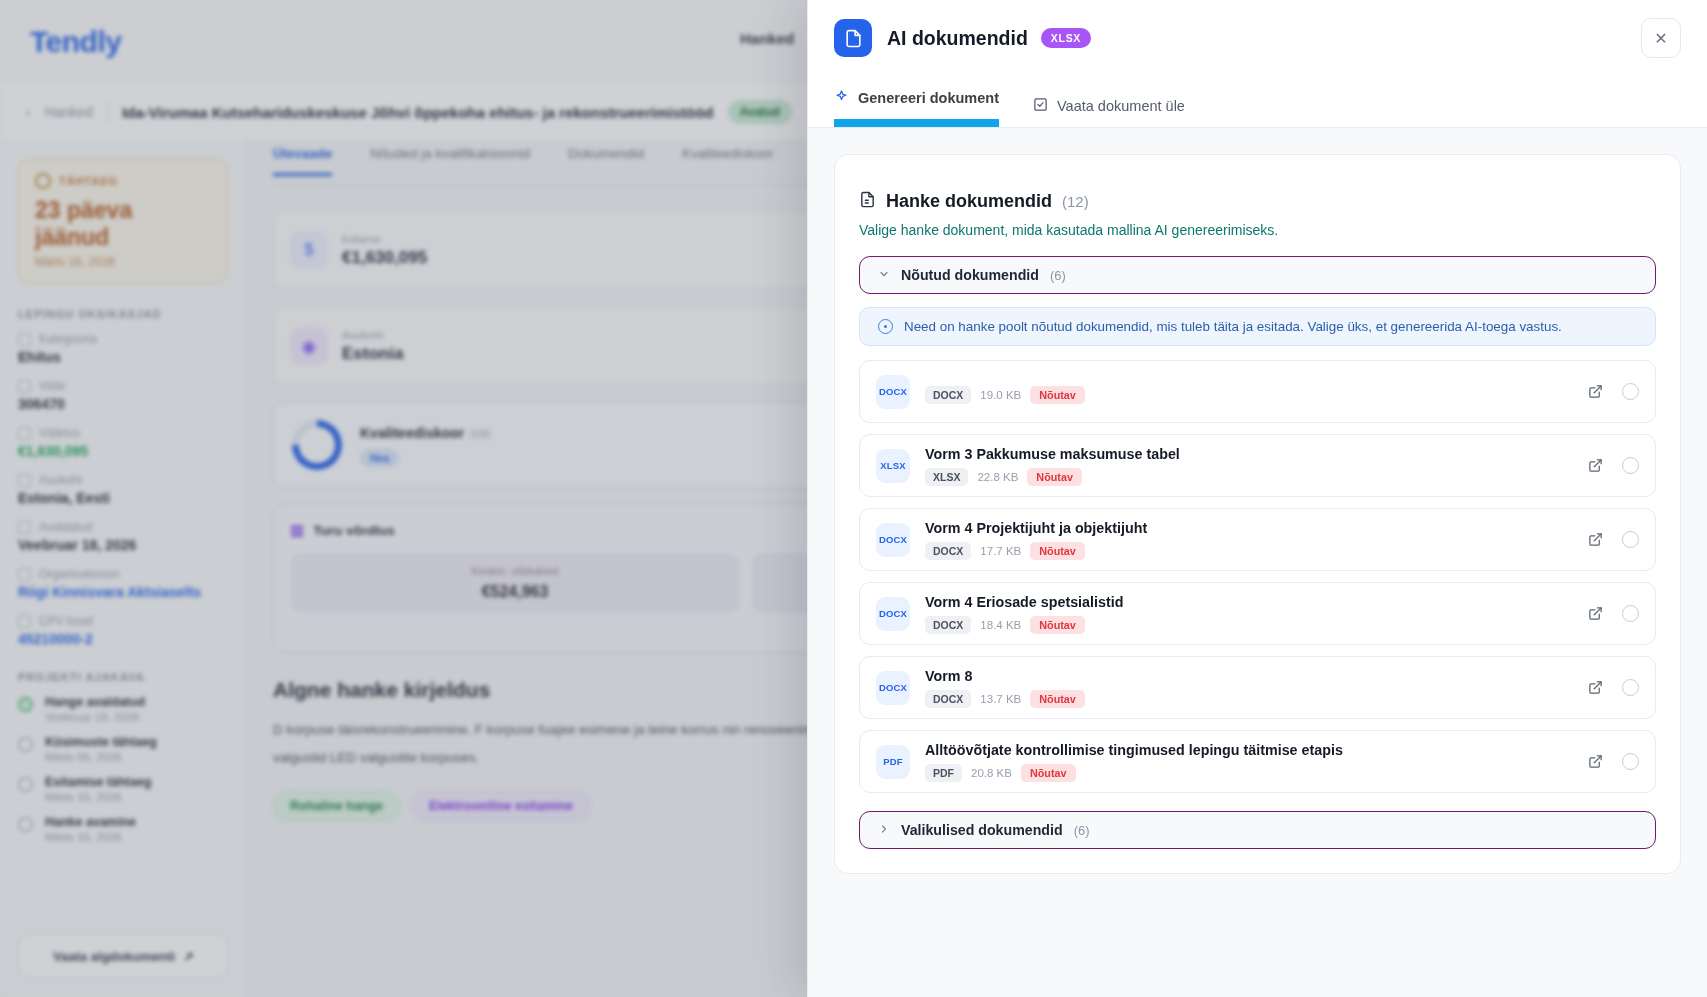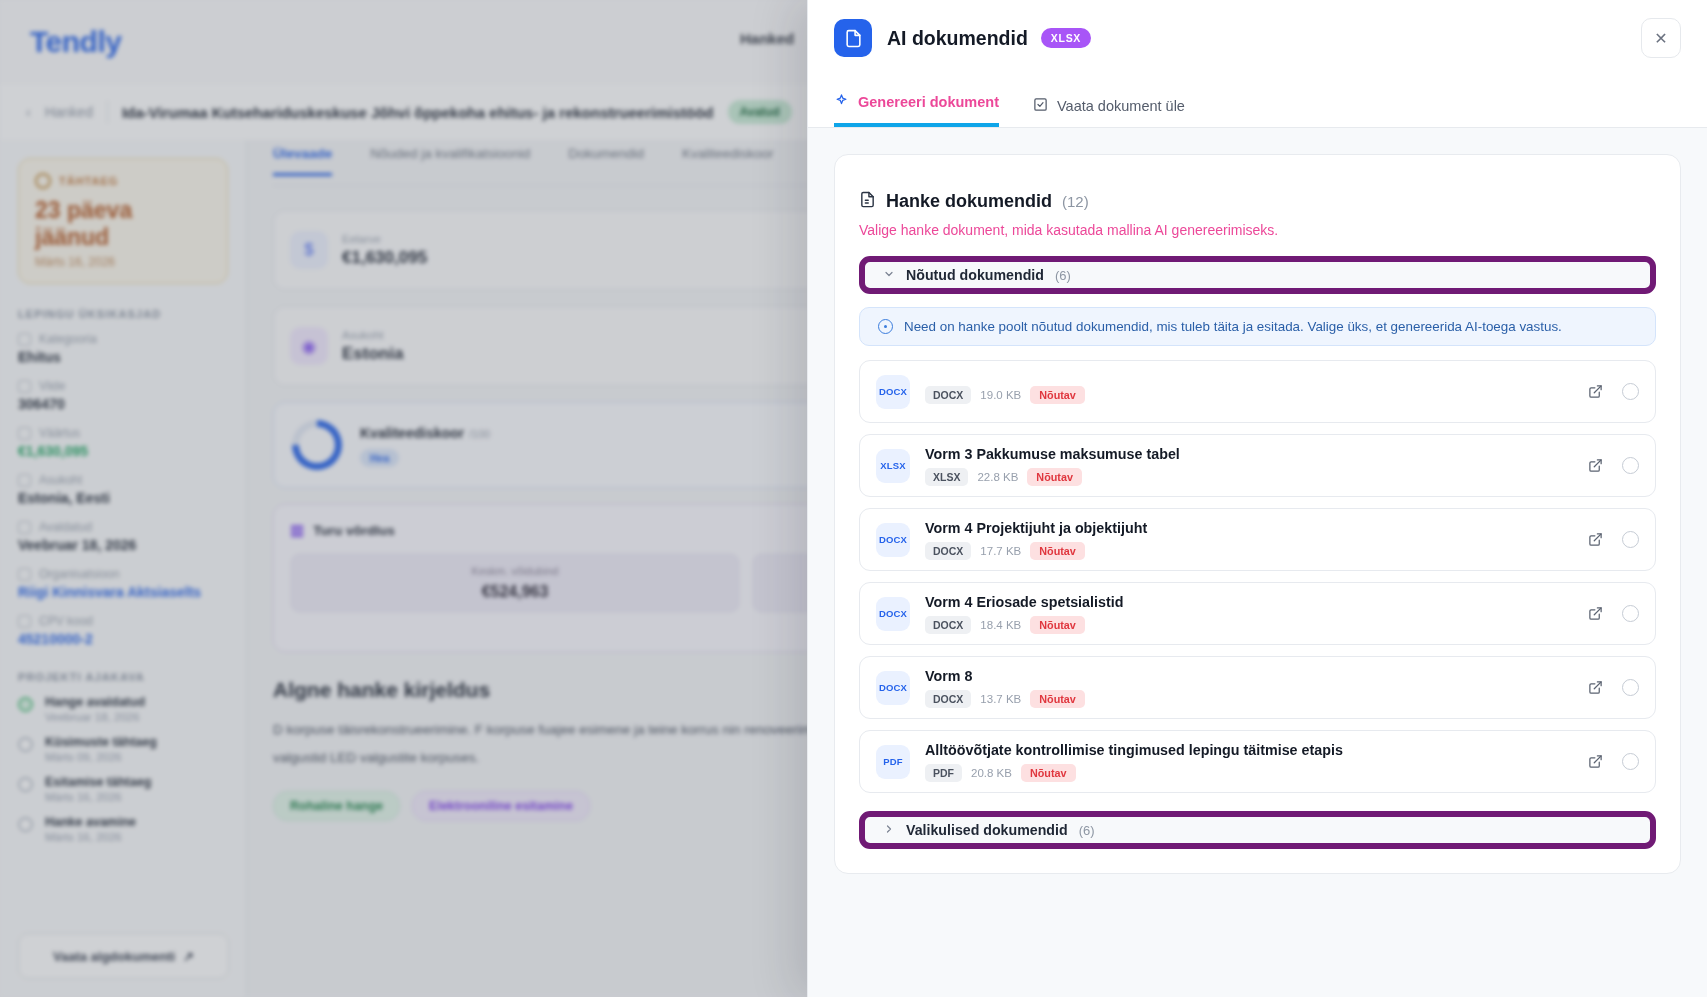--- a/index.html
+++ b/index.html
@@ -131,33 +131,33 @@
     color:#6b7280; font-size:16px; cursor:pointer;
   }
   .panel-tabs {
     height:52px; background:#ffffff; border-bottom:1px solid #e7eaee;
     display:flex; align-items:flex-end; padding:0 26px; gap:34px; flex:none;
   }
   .ptab {
     display:flex; align-items:center; gap:9px; font-size:14.5px; color:#545c6b;
     padding-bottom:12px; cursor:pointer;
   }
-  .ptab.active { color:#ec4899; font-weight:700; border-bottom:4px solid #0ea5e9;margin-top:40px; }
+  .ptab.active { color:#404040; font-weight:700; border-bottom:8px solid #0ea5e9;margin-top:40px; }
   .panel-body { flex:1; overflow:hidden; padding:26px 26px 0; }
 
   .card {
     background:#ffffff; border:1px solid #e8ebef; border-radius:14px; padding:36px 24px 24px;
   }
   .card-h { display:flex; align-items:center; gap:10px; }
   .card-h-title { font-size:18px; font-weight:700; color:#141a26; }
   .card-h-count { font-size:15px; color:#8d96a3; }
-  .card-sub { font-size:14px; color:#ec4899; margin-top:10px; }
+  .card-sub { font-size:14px; color:#0f766e; margin-top:10px; }
 
   .group-head {
-    margin-top:18px; background:#f7f9fb; border:6px solid #701a75; border-radius:11px;
+    margin-top:18px; background:#f7f9fb; border:1px solid #701a75; border-radius:11px;
     height:38px; display:flex; align-items:center; gap:11px; padding:0 18px; cursor:pointer;
   }
   .chev { font-size:11px; color:#7b8392; }
   .group-title { font-size:14.2px; font-weight:700; color:#1f2735; }
   .group-count { font-size:13px; color:#8d96a3; }
 
   .info-bar {
     margin-top:13px; background:#eff5fe; border:1px solid #d4e4fb; border-radius:10px;
     padding:11px 18px; display:flex; align-items:flex-end; gap:11px;
   }

